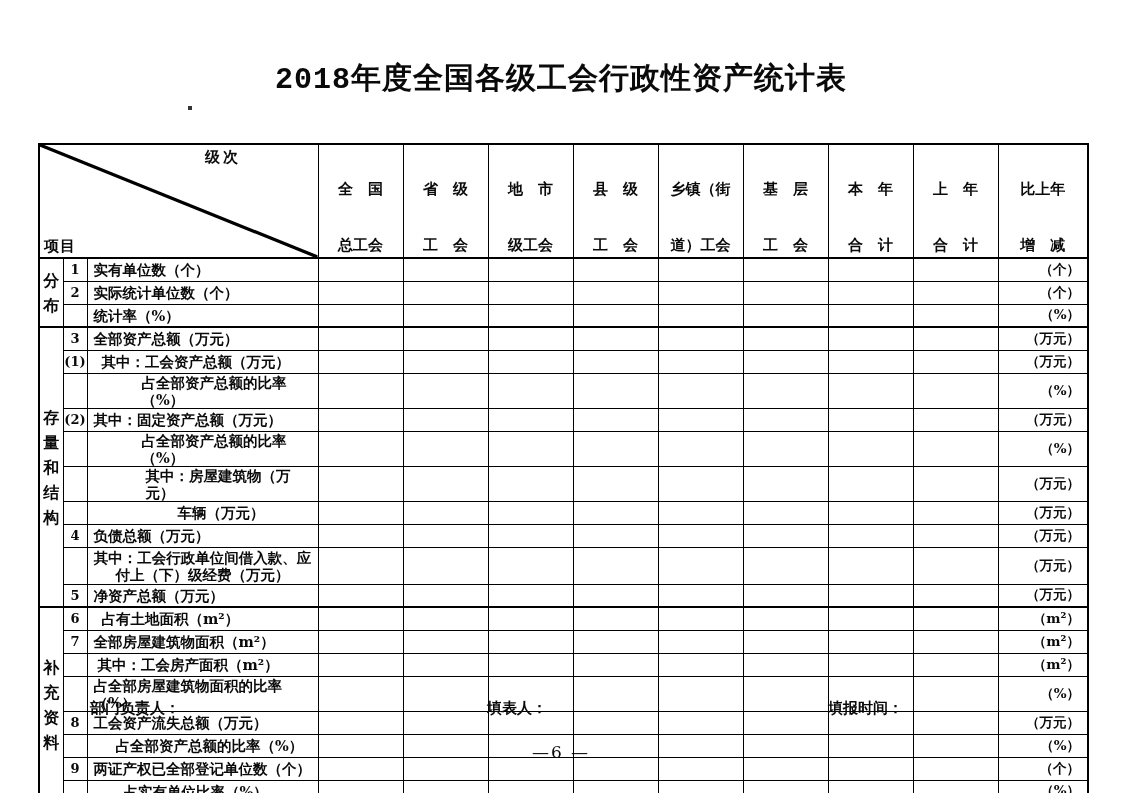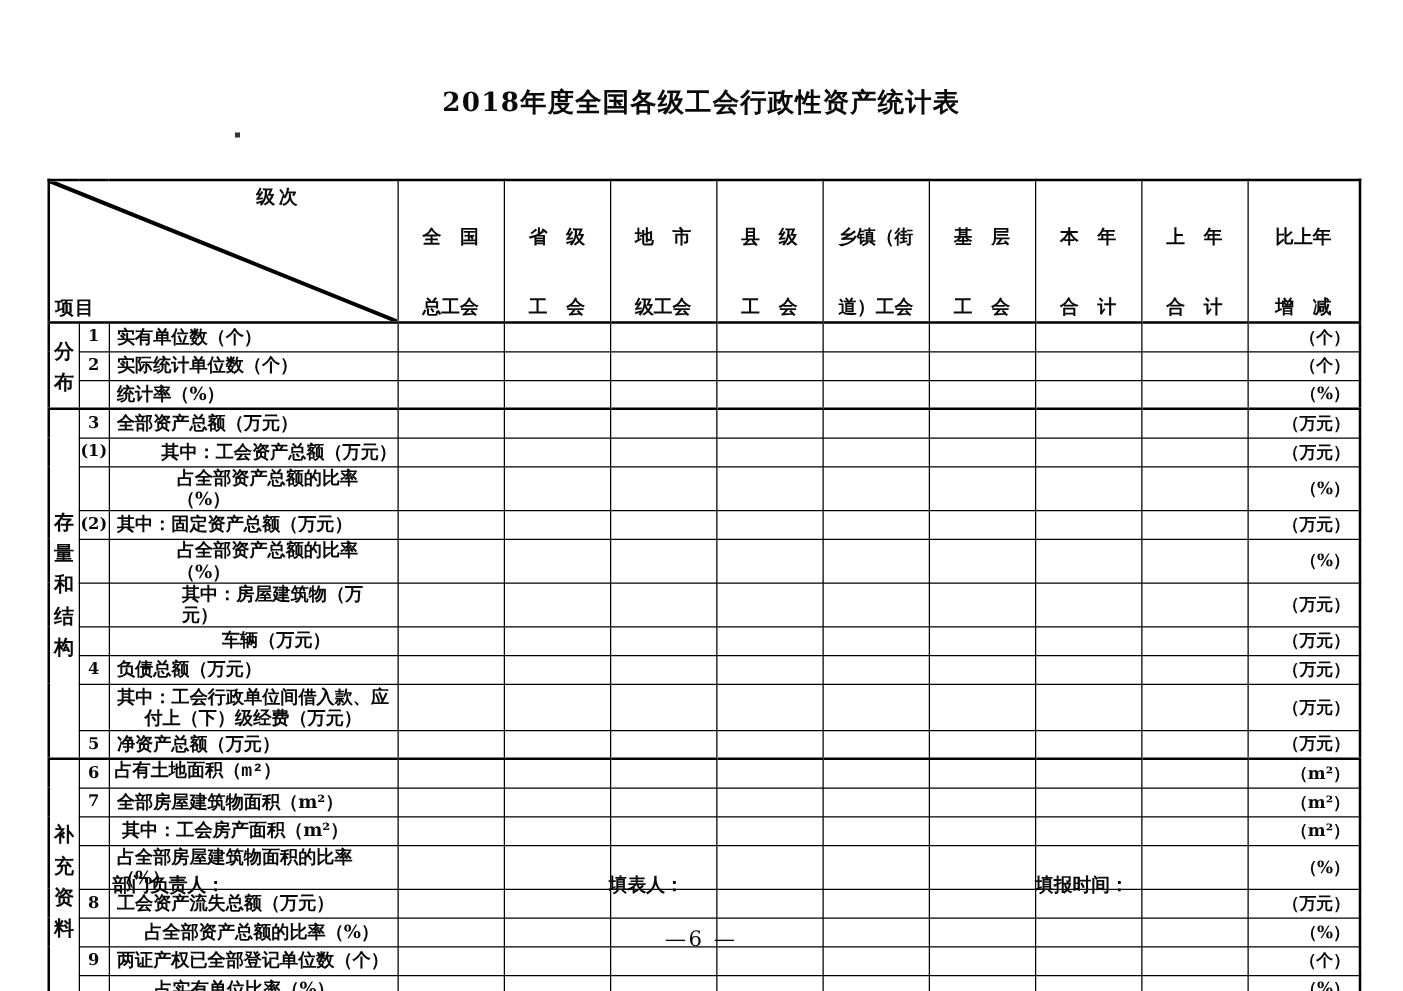--- a/index.html
+++ b/index.html
@@ -2,22 +2,22 @@
 <html><head>
 <meta charset="utf-8">
 <style>
   html,body{margin:0;padding:0;}
   body{
     width:1122px;height:793px;background:#fdfdfd;position:relative;
     font-family:"DejaVu Serif","Liberation Serif",serif;color:#0a0a0a;font-weight:bold;
   }
   .page{position:absolute;inset:0;background:#ffffff;}
   .doc-title{
-    position:absolute;top:68px;left:0;width:100%;text-align:center;
-    font-size:21px;margin:0;letter-spacing:1px;font-weight:bold;
+    position:absolute;top:58px;left:0;width:100%;text-align:center;
+    font-size:30px;margin:0;letter-spacing:1px;font-weight:bold;font-family:Liberation Mono, monospace;
   }
   .stray-dot{position:absolute;left:188px;top:106px;width:4px;height:4px;background:#333;}
   table.stat-table{
     position:absolute;left:38px;top:143px;width:1049px;
     border-collapse:collapse;table-layout:fixed;border:2.5px solid #000;
   }
   .stat-table td,.stat-table th{border:1.5px solid #000;padding:0;overflow:hidden;vertical-align:middle;}
   .stat-table thead tr{height:52px;}
   .stat-table tbody tr{height:23px;}
   .stat-table tbody tr.tall{height:37px;}
@@ -172,21 +172,21 @@
           <td class="cell"></td>
           <td class="cell"></td>
           <td class="cell"></td>
           <td class="cell"></td>
           <td class="cell"></td>
           <td class="cell"></td>
           <td class="unit">（万元）</td>
         </tr>
         <tr>
           <td class="num">(1)</td>
-          <td class="lbl" style="padding-left: 4px; text-align: right;">其中：工会资产总额（万元）</td>
+          <td class="lbl" style="padding-left: 14px;">其中：工会资产总额（万元）</td>
           <td class="cell"></td>
           <td class="cell"></td>
           <td class="cell"></td>
           <td class="cell"></td>
           <td class="cell"></td>
           <td class="cell"></td>
           <td class="cell"></td>
           <td class="cell"></td>
           <td class="unit">（万元）</td>
         </tr>
@@ -295,21 +295,21 @@
           <td class="unit">（万元）</td>
         </tr>
         <tr class="sec-start">
           <td class="sec-cell" rowspan="8">
             <div class="vtext">补
 充
 资
 料</div>
           </td>
           <td class="num">6</td>
-          <td class="lbl" style="padding-left: 4px; font-family: Liberation Mono, monospace;">占有土地面积（m²）</td>
+          <td class="lbl" style="padding-left: 14px;">占有土地面积（m²）</td>
           <td class="cell"></td>
           <td class="cell"></td>
           <td class="cell"></td>
           <td class="cell"></td>
           <td class="cell"></td>
           <td class="cell"></td>
           <td class="cell"></td>
           <td class="cell"></td>
           <td class="unit">（m²）</td>
         </tr>

